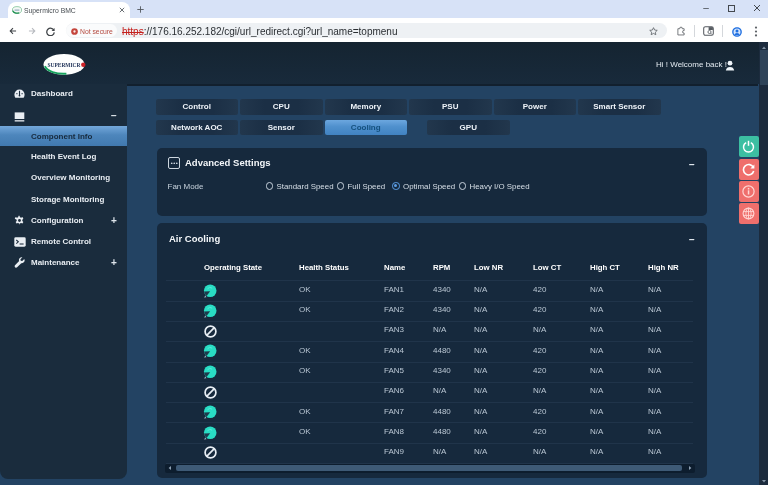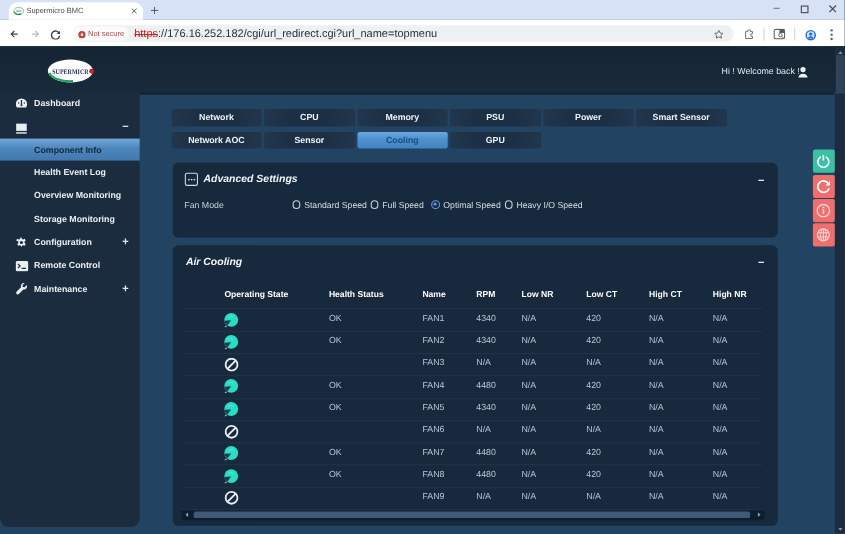--- a/index.html
+++ b/index.html
@@ -20,21 +20,21 @@
   .mi{left:31px;width:95px;white-space:nowrap;font-weight:bold;font-size:8px;color:#e9eef3;line-height:10px;}
   .exp{left:108px;width:12px;font-weight:bold;font-size:10px;color:#dfe6ec;line-height:10px;text-align:center;}
   #hilite{left:0;top:125.5px;width:127px;height:20.5px;background:linear-gradient(180deg,#73a7da 0%,#4d86bc 45%,#4179af 100%);}
   #hilite span{position:absolute;left:31px;top:6px;font-weight:bold;font-size:8px;color:#16293c;}
   
   .tb{width:82.5px;height:15.5px;background:linear-gradient(90deg,#22374d 0%,#1b2f45 30%,#1b2f45 70%,#22374d 100%);
       border-radius:2px;color:#eef3f8;font-weight:bold;font-size:8px;text-align:center;line-height:15.5px;}
   .tb.on{background:linear-gradient(180deg,#6ca7df 0%,#4f90cd 45%,#4183c2 100%);color:#14507e;text-shadow:none;}
   
   .panel{background:#16293d;border-radius:5px;}
-  .ptitle{font-weight:bold;font-size:9.5px;color:#f4f7fa;font-style:italic;}
+  .ptitle{font-weight:bold;font-size:9.5px;color:#f4f7fa;}
   .pminus{width:10px;font-weight:bold;font-size:10px;color:#e8eef4;text-align:center;}
   
   .radio{width:7.5px;height:7.5px;border-radius:50%;border:1px solid #c7d2dd;box-sizing:border-box;background:transparent;}
   .radio.sel{border:1px solid #5b9de4;}
   .radio.sel i{position:absolute;left:1.05px;top:1.05px;width:3.4px;height:3.4px;border-radius:50%;background:#5b9de4;}
   .rlabel{white-space:nowrap;font-size:7.9px;color:#d7dfe7;line-height:9px;}
   
   .th{font-weight:bold;font-size:7.8px;color:#ffffff;line-height:9px;}
   .td{font-size:8px;color:#b9c6d3;line-height:9px;}
   .rowline{left:166px;width:527px;height:0;border-top:1px solid #20344a;}
@@ -201,30 +201,30 @@
       <path d="M2.3 3l2 1.8-2 1.8" stroke="#223140" stroke-width="1.1" fill="none"></path>
       <path d="M5.6 7h4" stroke="#223140" stroke-width="1.1"></path>
     </svg>
   </div>
 <div class="abs" style="left:13.5px;top:257px;">
     <svg class="ico" width="11" height="12" viewBox="0 0 22 24">
       <path d="M20.5 4.2l-4 4-3-0.6-0.6-3 4-4a5.6 5.6 0 0 0-6.6 7.6L2 16.5a3 3 0 0 0 4.2 4.2l8.3-8.3a5.6 5.6 0 0 0 6-8.2z" fill="#e9eef3"></path>
     </svg>
   </div>
 
-<div class="abs tb" style="left:155.5px;top:99px;">Network</div>
+<div class="abs tb" style="left:155.5px;top:99px;">Control</div>
 <div class="abs tb" style="left:240px;top:99px;">CPU</div>
 <div class="abs tb" style="left:324.5px;top:99px;">Memory</div>
 <div class="abs tb" style="left:409px;top:99px;">PSU</div>
 <div class="abs tb" style="left:493.5px;top:99px;">Power</div>
 <div class="abs tb" style="left:578px;top:99px;">Smart Sensor</div>
 <div class="abs tb" style="left:155.5px;top:119.5px;">Network AOC</div>
 <div class="abs tb" style="left:240px;top:119.5px;">Sensor</div>
 <div class="abs tb on" style="left:324.5px;top:119.5px;">Cooling</div>
-<div class="abs tb" style="left:409px;top:119.5px;">GPU</div>
+<div class="abs tb" style="left:427px;top:119.5px;">GPU</div>
 
 <div class="abs panel" style="left:157px;top:147.5px;width:550px;height:68px;"></div>
 <div class="abs" style="left:167.5px;top:156.5px;width:12.5px;height:12.5px;border:1px solid #cdd7e0;border-radius:2px;box-sizing:border-box;">
   <svg class="ico" width="10.5" height="10.5" viewBox="0 0 10 10">
       <circle cx="2.6" cy="5" r="0.8" fill="#cdd7e0"></circle>
       <circle cx="5" cy="5" r="0.8" fill="#cdd7e0"></circle>
       <circle cx="7.4" cy="5" r="0.8" fill="#cdd7e0"></circle>
     </svg>
 </div>
 <div class="abs ptitle" style="left:185px;top:157px;">Advanced Settings</div>

